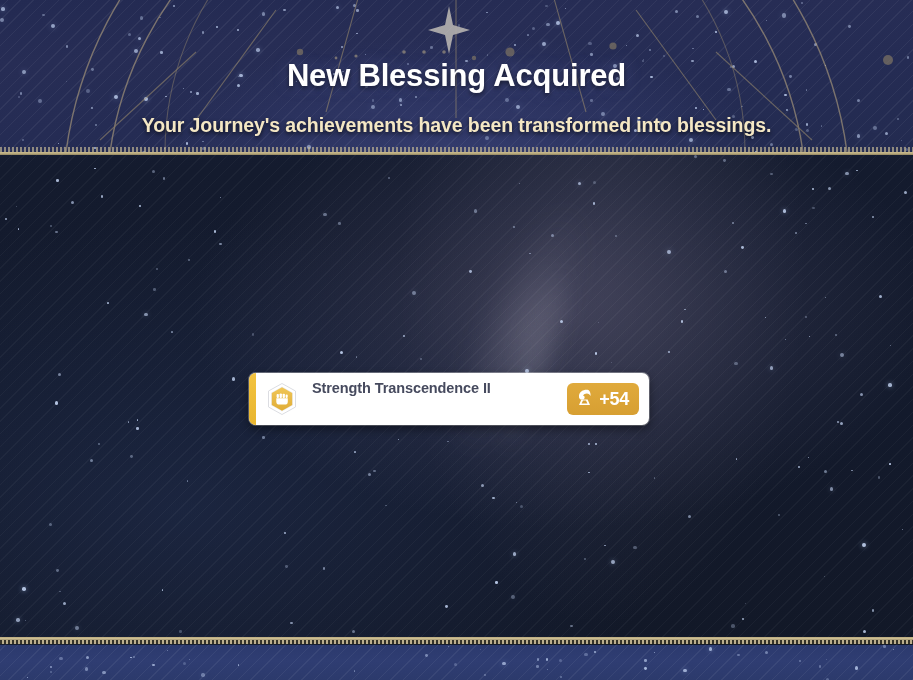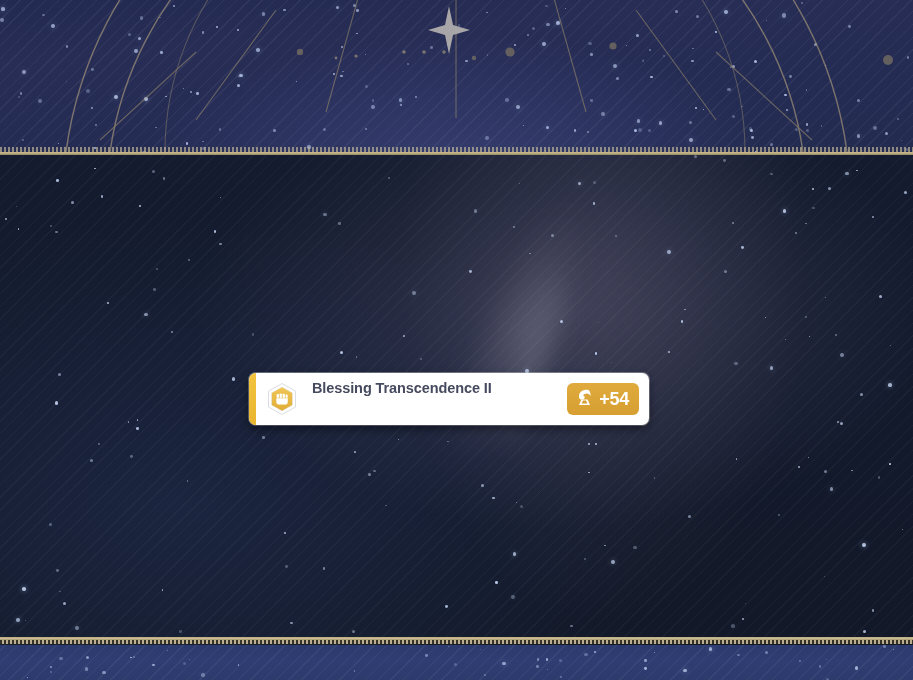--- a/index.html
+++ b/index.html
@@ -664,20 +664,22 @@
           <circle cx="444" cy="52" r="1.8"></circle>
           <circle cx="356" cy="56" r="1.6"></circle>
           <circle cx="336" cy="58" r="1.4"></circle>
         </g>
         <g>
           <path d="M 449 6 L 453 25 L 470 30 L 453 35 L 449 54 L 445 35 L 428 30 L 445 25 Z" fill="#e8e2d0" opacity="0.92"></path>
         </g>
       </svg>
     </div>
 
+    <div class="header-title">New Blessing Acquired</div>
+    <div class="header-sub">Your Journey's achievements have been transformed into blessings.</div>
   </div>
 
   <div class="divider divider-top">
     <div class="dots"></div>
     <div class="gold"></div>
   </div>
 
   <div class="blessing-card">
     <div class="card-accent"></div>
 
@@ -695,21 +697,21 @@
         <g fill="#ffffff">
           <rect x="11.6" y="12.0" width="2.3" height="4.0" rx="0.9"></rect>
           <rect x="14.6" y="11.4" width="2.3" height="4.6" rx="0.9"></rect>
           <rect x="17.6" y="11.7" width="2.3" height="4.3" rx="0.9"></rect>
           <rect x="20.6" y="12.6" width="2.1" height="3.4" rx="0.9"></rect>
           <path d="M 11.3 16.2 L 22.8 16.2 L 22.8 19.4 Q 22.8 22.6 19.6 22.6 L 14.5 22.6 Q 11.3 22.6 11.3 19.4 Z"></path>
         </g>
       </svg>
     </div>
 
-    <div class="card-text">Blessing Transcendence II</div>
+    <div class="card-text">Strength Transcendence II</div>
 
     <div class="reward-badge">
       <span>
         <svg width="21" height="21" viewBox="0 0 21 21" xmlns="http://www.w3.org/2000/svg">
           <path d="M14.8 3.2 C 10.5 2.0 5.8 4.2 5.0 8.4 C 4.5 11.0 6.0 12.8 8.2 12.6
                    C 9.9 12.45 10.9 11.2 10.6 9.9 C 10.4 9.0 9.6 8.5 8.9 8.8
                    C 10.2 6.6 13.2 6.0 15.1 7.3 C 15.9 7.85 16.3 8.5 16.4 9.2
                    C 16.9 7.2 16.3 4.8 14.8 3.2 Z" fill="#ffffff"></path>
           <path d="M 7.4 12.4 L 13.6 12.4 L 16.0 17.9 L 5.0 17.9 Z" fill="#ffffff"></path>
           <path d="M 9.0 13.6 L 12.0 13.6 L 13.4 16.6 L 7.6 16.6 Z" fill="#d79f32"></path>

